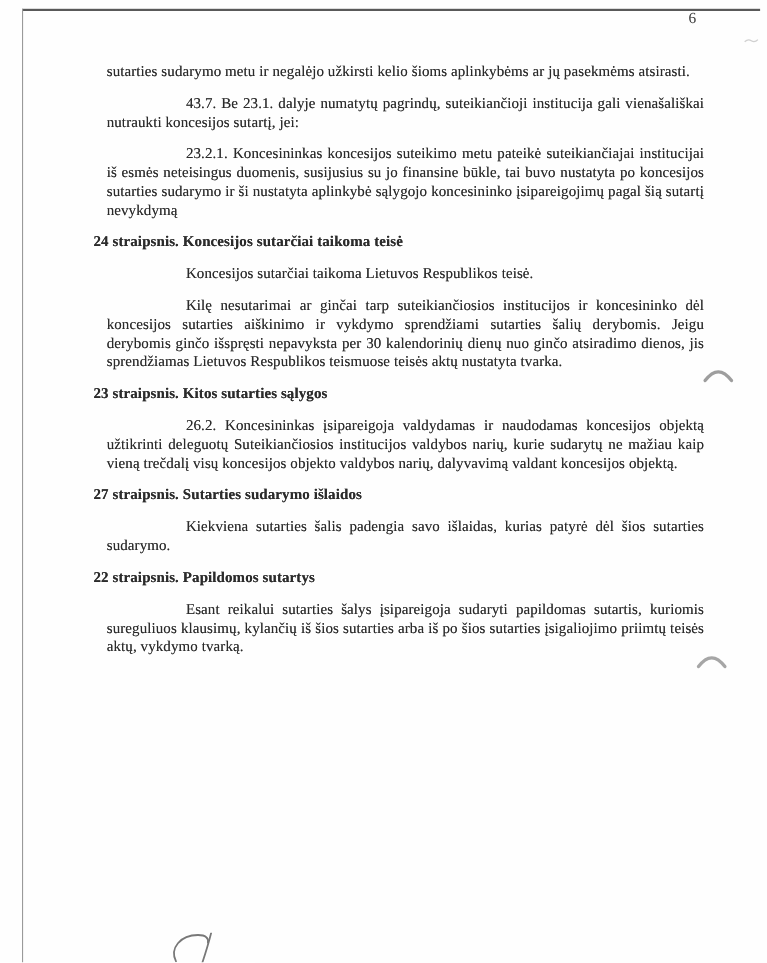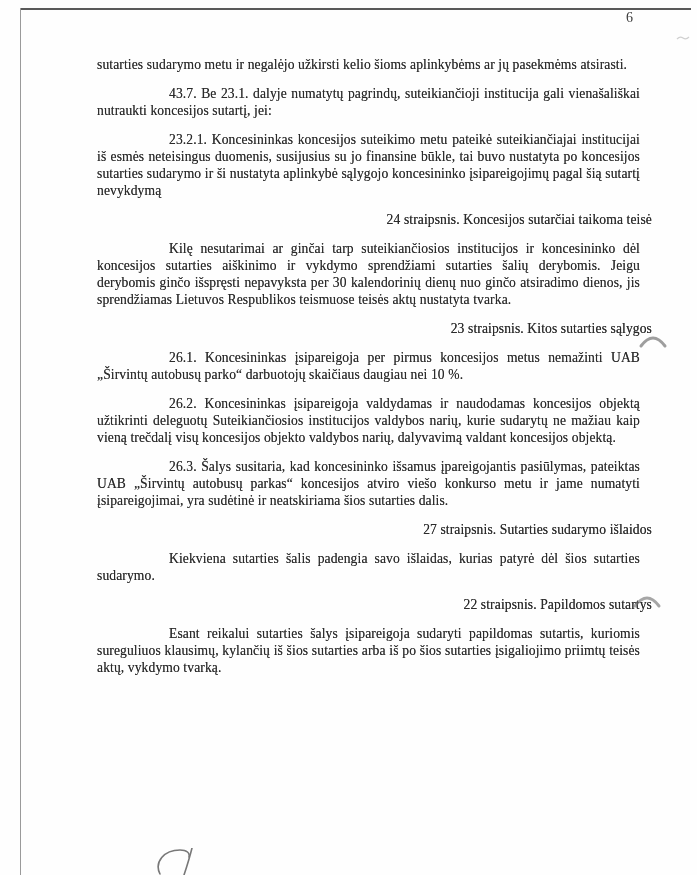--- a/index.html
+++ b/index.html
@@ -36,22 +36,22 @@
   }
   p.para{
     margin:12px;
     text-align:justify;
     text-indent:72px;
   }
   p.para.no-indent{text-indent:0;}
   h3.heading{
     margin:0;
     font-size:13.6px;
-    font-weight:normal;
-    text-align:right;
+    font-weight:bold;
+    text-align:left;
     text-shadow:0 0 0.5px rgba(20,20,20,.7);
   }
   .mt-h24{margin-top:17px;margin-bottom:12px;}
   .mt-p6 {margin-top:0;}
   .mt-h25{margin-top:30px;margin-bottom:9px;}
   .mt-h26{margin-top:15px;margin-bottom:9px;}
   .mt-h27{margin-top:14px;margin-bottom:13px;}
   .mt-h28{margin-top:9px;margin-bottom:15px;}
   
   .arc-artifact{position:absolute;width:30px;height:16px;}
@@ -71,27 +71,26 @@
   <div class="scan-border-left"></div>
 
   <div class="page-number">6</div>
 
   <div class="body-text">
     <p class="para no-indent">sutarties sudarymo metu ir negalėjo užkirsti kelio šioms aplinkybėms ar jų pasekmėms atsirasti.</p>
     <p class="para">43.7. Be 23.1. dalyje numatytų pagrindų, suteikiančioji institucija gali vienašališkai nutraukti koncesijos sutartį, jei:</p>
     <p class="para">23.2.1. Koncesininkas koncesijos suteikimo metu pateikė suteikiančiajai institucijai iš esmės neteisingus duomenis, susijusius su jo finansine būkle, tai buvo nustatyta po koncesijos sutarties sudarymo ir ši nustatyta aplinkybė sąlygojo koncesininko įsipareigojimų pagal šią sutartį nevykdymą</p>
 
     <h3 class="heading mt-h24">24 straipsnis. Koncesijos sutarčiai taikoma teisė</h3>
+    <p class="para mt-p6">Koncesijos sutarčiai taikoma Lietuvos Respublikos teisė.</p>
 
     <p class="para">Kilę nesutarimai ar ginčai tarp suteikiančiosios institucijos ir koncesininko dėl koncesijos sutarties aiškinimo ir vykdymo sprendžiami sutarties šalių derybomis. Jeigu derybomis ginčo išspręsti nepavyksta per 30 kalendorinių dienų nuo ginčo atsiradimo dienos, jis sprendžiamas Lietuvos Respublikos teismuose teisės aktų nustatyta tvarka.</p>
 
     <h3 class="heading mt-h26">23 straipsnis. Kitos sutarties sąlygos</h3>
-    <p class="para">26.1. Koncesininkas įsipareigoja per pirmus koncesijos metus nemažinti UAB „Širvintų autobusų parko“ darbuotojų skaičiaus daugiau nei 10 %.</p>
     <p class="para">26.2. Koncesininkas įsipareigoja valdydamas ir naudodamas koncesijos objektą užtikrinti deleguotų Suteikiančiosios institucijos valdybos narių, kurie sudarytų ne mažiau kaip vieną trečdalį visų koncesijos objekto valdybos narių, dalyvavimą valdant koncesijos objektą.</p>
-    <p class="para">26.3. Šalys susitaria, kad koncesininko išsamus įpareigojantis pasiūlymas, pateiktas UAB „Širvintų autobusų parkas“ koncesijos atviro viešo konkurso metu ir jame numatyti įsipareigojimai, yra sudėtinė ir neatskiriama šios sutarties dalis.</p>
 
     <h3 class="heading mt-h27">27 straipsnis. Sutarties sudarymo išlaidos</h3>
     <p class="para">Kiekviena sutarties šalis padengia savo išlaidas, kurias patyrė dėl šios sutarties sudarymo.</p>
 
     <h3 class="heading mt-h28">22 straipsnis. Papildomos sutartys</h3>
     <p class="para">Esant reikalui sutarties šalys įsipareigoja sudaryti papildomas sutartis, kuriomis sureguliuos klausimų, kylančių iš šios sutarties arba iš po šios sutarties įsigaliojimo priimtų teisės aktų, vykdymo tvarką.</p>
   </div>
 
   <div class="arc-artifact arc-1">
     <svg width="30" height="16" viewBox="0 0 30 16">

